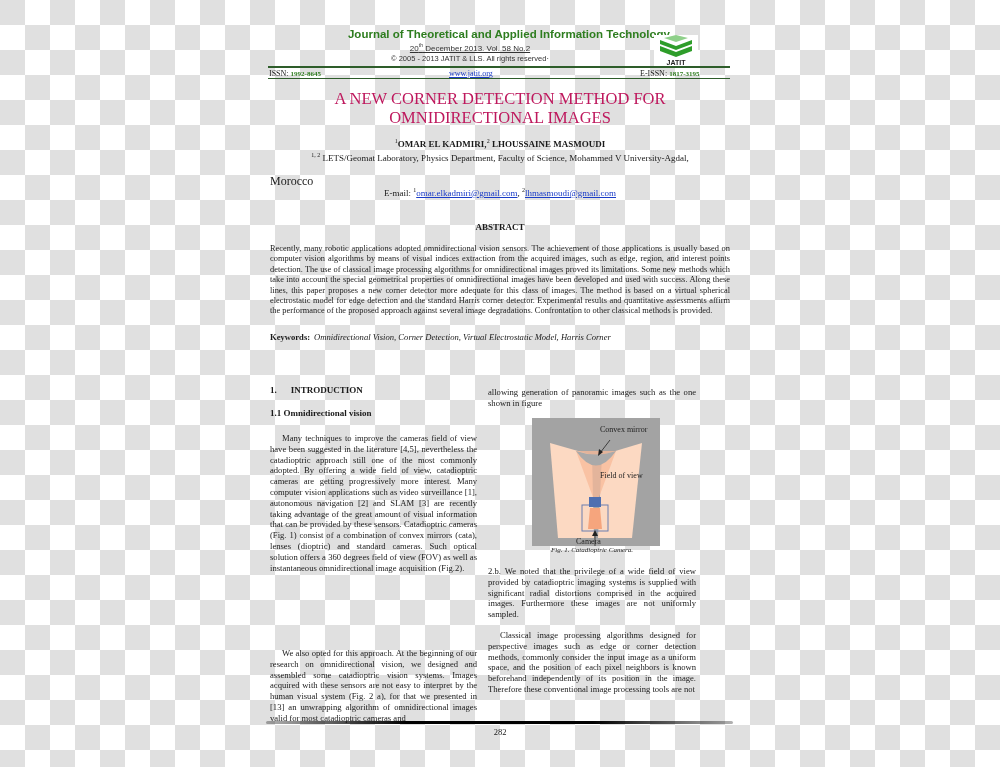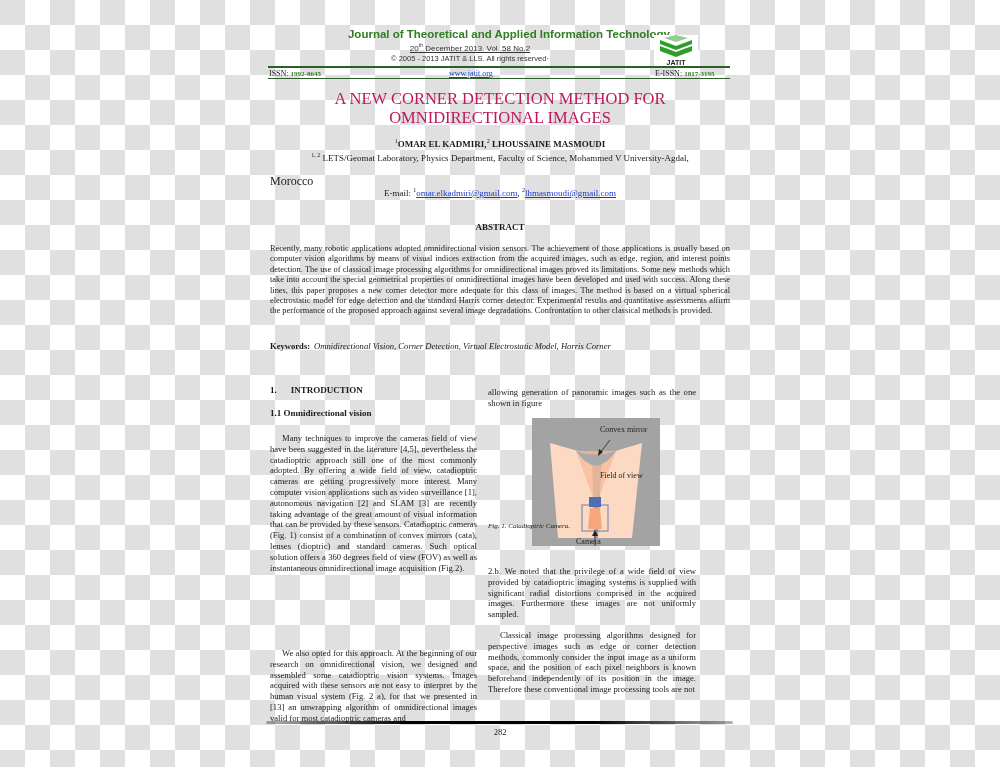--- a/index.html
+++ b/index.html
@@ -26,51 +26,51 @@
   .journal-issue sup { font-size:5px; }
   .copyright {
     left:270px; top:54px; width:400px; text-align:center;
     font-family:"Liberation Sans", sans-serif; font-size:7.5px; color:#333;
   }
   .logo { left:650px; top:34px; width:50px; height:34px; }
   .rule-green-top { left:268px; top:66px; width:462px; height:2px; background:#2e5d2a; }
   .rule-green-bot { left:268px; top:78px; width:462px; height:1px; background:#2e5d2a; }
   .issn-left { left:269px; top:69px; font-size:8px; }
   .issn-center { left:449px; top:69px; font-size:8px; color:#1a3cc8; text-decoration:underline; }
-  .issn-right { left:655px; top:69px; font-size:8px; }
+  .issn-right { left:640px; top:69px; font-size:8px; }
   .green-num { color:#2e7d1f; font-weight:bold; font-size:7px; }
   .paper-title {
     left:270px; top:89px; width:460px; text-align:center;
     font-size:16.5px; line-height:19px; color:#be185d;
   }
   .authors { left:270px; top:138px; width:460px; text-align:center; font-weight:bold; font-size:9px; }
   .authors sup, .affil sup, .emails sup { font-size:6px; font-weight:normal; }
   .affil { left:270px; top:152px; width:460px; text-align:center; font-size:9px; }
   .country { left:270px; top:174px; width:460px; text-align:left; font-size:12px; }
   .emails { left:270px; top:187px; width:460px; text-align:center; font-size:9px; }
   .emails a { color:#1a3cc8; text-decoration:underline; }
   .abstract-head { left:270px; top:222px; width:460px; text-align:center; font-weight:bold; font-size:9px; }
   .abstract-body {
     left:270px; top:244px; width:460px; font-size:8.4px; line-height:10.4px; text-align:justify;
   }
-  .keywords { left:270px; top:341px; width:460px; font-size:8.6px; line-height:11px; text-align:justify; }
+  .keywords { left:270px; top:332px; width:460px; font-size:8.6px; line-height:11px; text-align:justify; }
   .keywords b { margin-right:4px; }
   .keywords i { }
   .kw-indent { display:block; padding-left:48px; }
   .col { font-size:8.6px; line-height:10.8px; text-align:justify; }
   .col-left { left:270px; width:207px; }
   .col-right { left:488px; width:208px; }
   .h1 { left:270px; top:385px; font-weight:bold; font-size:9px; }
   .h1 .num { margin-right:14px; }
   .h2 { left:270px; top:408px; font-weight:bold; font-size:9px; }
   .p1 { top:433px; text-indent:12px; }
   .p2 { top:648px; text-indent:12px; }
   .r1 { top:387px; }
   .fig-box { left:532px; top:418px; width:128px; height:128px; background:#a3a3a3; }
-  .fig-caption { left:488px; top:522px; width:208px; font-style:italic; font-size:7px; }
+  .fig-caption { left:488px; top:546px; width:208px; text-align:center; font-style:italic; font-size:7px; }
   .r2 { top:566px; }
   .r3 { top:630px; text-indent:12px; }
   .footer-rule { left:266px; top:721px; width:467px; height:3px;
     background:linear-gradient(to right, rgba(0,0,0,0.3), #000 30%, #000 70%, rgba(0,0,0,0.3)); border-radius:2px; }
   .page-num { left:470px; top:727px; width:60px; text-align:center; font-size:8.5px; }
 </style>
 </head>
 <body>
 
 <div class="abs journal-title">Journal of Theoretical and Applied Information Technology</div>

